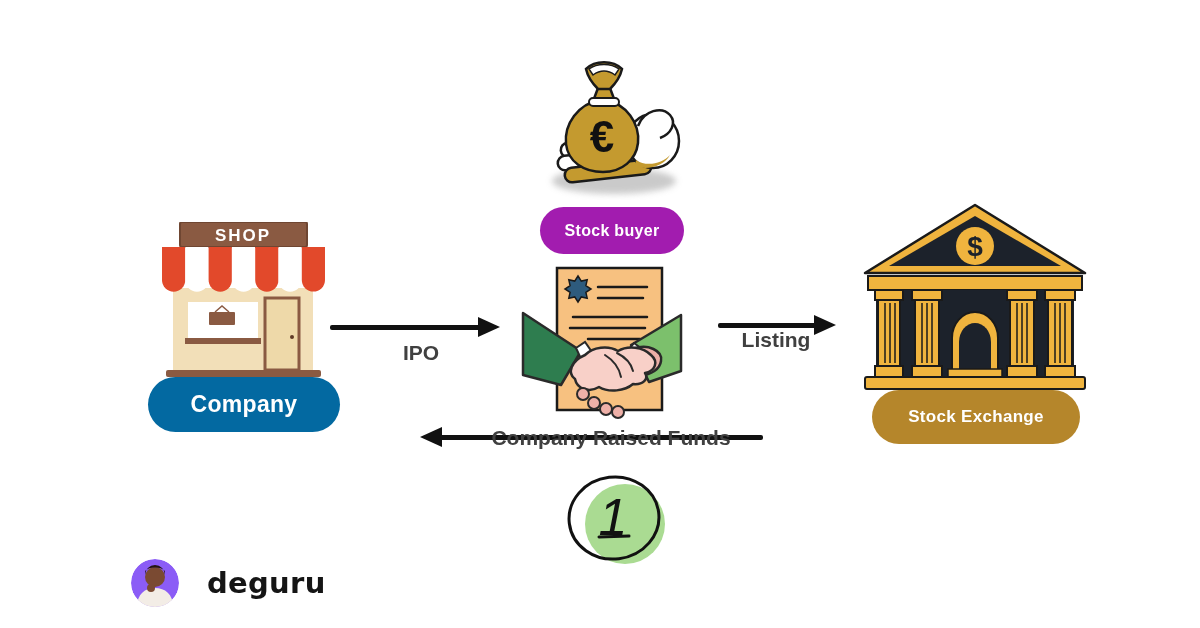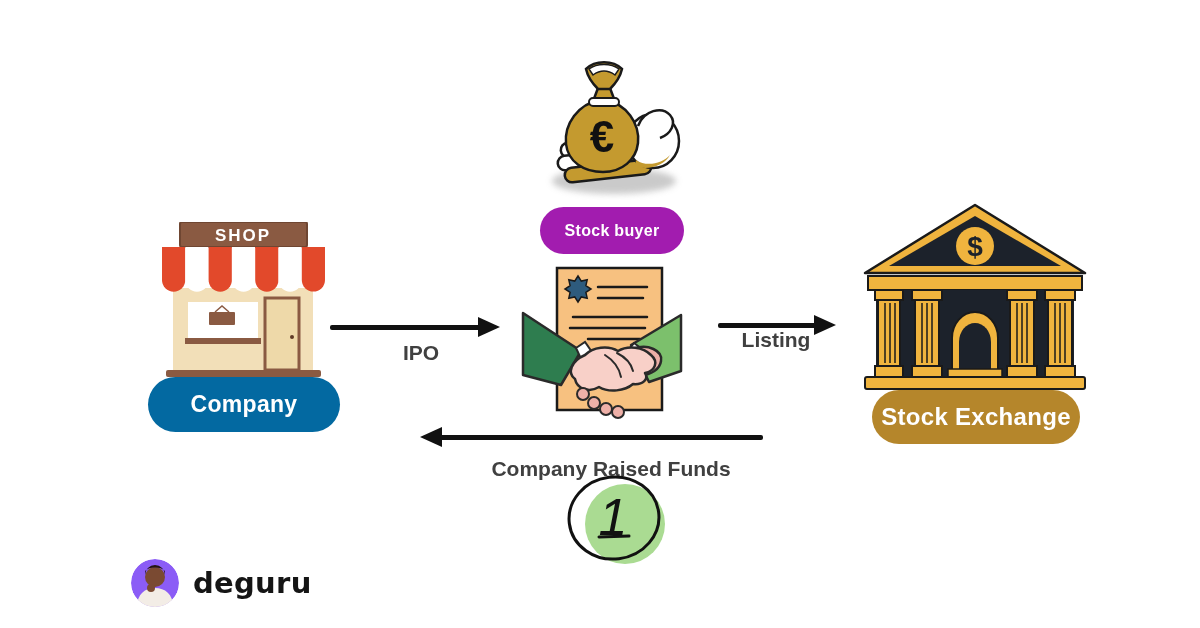--- a/index.html
+++ b/index.html
@@ -7,33 +7,33 @@
     position:relative; width:1200px; height:628px; background:#ffffff;
     overflow:hidden; font-family:"Liberation Sans", sans-serif;
   }
   .abs { position:absolute; }
   .pill {
     position:absolute; display:flex; align-items:center; justify-content:center;
     color:#ffffff; font-weight:bold; border-radius:30px; letter-spacing:0.3px;
   }
   .pill-company   { left:148px; top:377px; width:192px; height:55px; background:#0369a1; font-size:23px; }
   .pill-buyer     { left:540px; top:207px; width:144px; height:47px; background:#a21caf; font-size:16px; }
-  .pill-exchange  { left:872px; top:390px; width:208px; height:54px; background:#b5862b; font-size:24px; }
+  .pill-exchange  { left:872px; top:390px; width:208px; height:54px; background:#b5862b; font-size:17px; }
   .flow-label {
     position:absolute; transform:translate(-50%,-50%); white-space:nowrap;
     font-weight:bold; font-size:21px; color:#404040;
   }
   .arrow-shaft { position:absolute; height:5px; background:#111111; border-radius:2px; }
   .head-right { position:absolute; width:0; height:0;
     border-top:10px solid transparent; border-bottom:10px solid transparent;
     border-left:22px solid #111111; }
   .head-left { position:absolute; width:0; height:0;
     border-top:10px solid transparent; border-bottom:10px solid transparent;
     border-right:22px solid #111111; }
-  .brand-row { position:absolute; left:131px; top:559px; display:flex; align-items:center; gap:14px; }
+  .brand-row { position:absolute; left:131px; top:559px; display:flex; align-items:center; gap:28px; }
   .brand-name { font-size:29px; font-weight:600; color:#151515; letter-spacing:0.3px;
     font-family:"DejaVu Sans", sans-serif; }
   svg text { font-family:"Liberation Sans", sans-serif; }
 </style>
 </head>
 <body>
 
 <div class="stage">
 
   <svg class="abs" style="left:162px; top:222px;" width="163" height="155" viewBox="0 0 163 155">
@@ -170,21 +170,21 @@
   <div class="arrow-shaft" style="left:330px; top:325px; width:152px;"></div>
   <div class="head-right" style="left:478px; top:317px;"></div>
   <div class="flow-label" style="left:421px; top:353px;">IPO</div>
 
   <div class="arrow-shaft" style="left:718px; top:323px; width:98px;"></div>
   <div class="head-right" style="left:814px; top:315px;"></div>
   <div class="flow-label" style="left:776px; top:340px;">Listing</div>
 
   <div class="arrow-shaft" style="left:440px; top:435px; width:323px;"></div>
   <div class="head-left" style="left:420px; top:427px;"></div>
-  <div class="flow-label" style="left:611px; top:438px;margin-top:31px;">Company Raised Funds</div>
+  <div class="flow-label" style="left:611px; top:438px;">Company Raised Funds</div>
 
   <svg class="abs" style="left:565px; top:473px;" width="102" height="96" viewBox="0 0 102 96">
     <circle cx="60" cy="51" r="40" fill="#aadb92"></circle>
     <ellipse cx="49" cy="45" rx="45" ry="41" fill="none" stroke="#111111" stroke-width="3" transform="rotate(-7 49 45)"></ellipse>
     <text x="48" y="62" text-anchor="middle" font-size="52" fill="#111111" font-family="DejaVu Serif, serif" font-style="italic">1</text>
     <line x1="34" y1="64" x2="64" y2="63" stroke="#111111" stroke-width="3" stroke-linecap="round"></line>
   </svg>
 
   <div class="brand-row">
     <svg width="48" height="48" viewBox="0 0 48 48">

